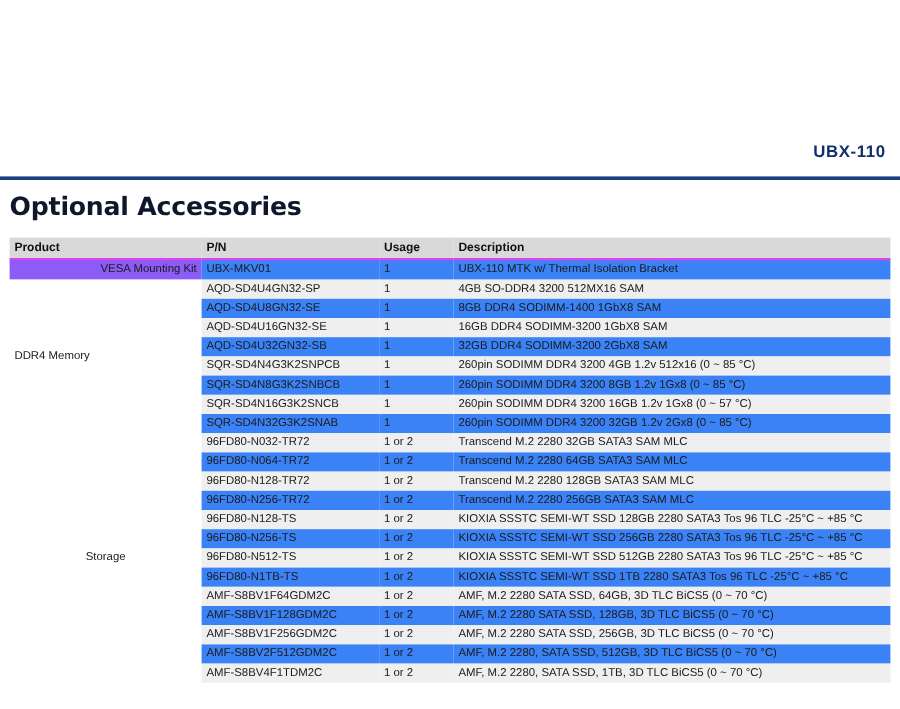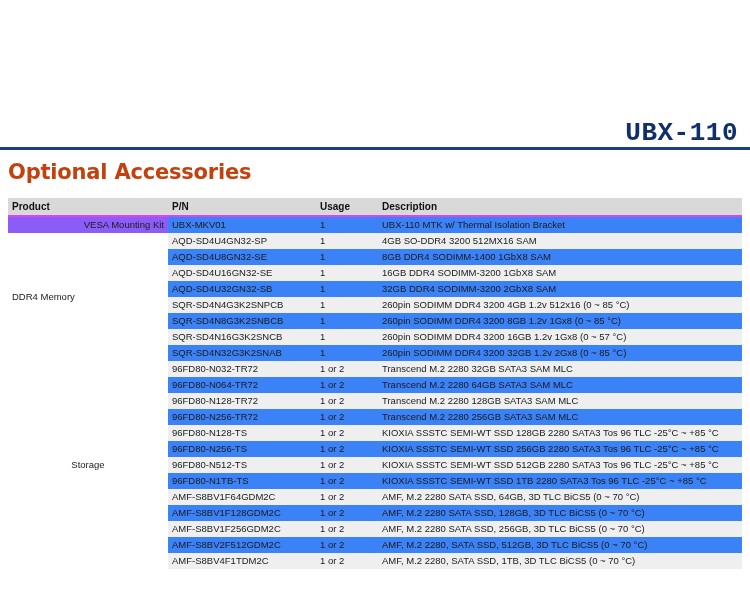--- a/index.html
+++ b/index.html
@@ -15,41 +15,41 @@
     position: relative;
     width: 750px;
     height: 591px;
     overflow: hidden;
     background: #ffffff;
   }
   .model-label {
     position: absolute;
     top: 118px;
     right: 12px;
-    font-size: 26px;
+    font-size: 14px;
     font-weight: bold;
     color: #10306b;
     letter-spacing: 0.5px;
-    font-family: Liberation Mono, monospace;
+    font-family: Liberation Sans, sans-serif;
   }
   .top-rule {
     position: absolute;
     top: 147px;
     left: 0;
     width: 750px;
     height: 3px;
     background: #1b3f7d;
   }
   .section-title {
     position: absolute;
     top: 160px;
     left: 8px;
     font-size: 21px;
     font-weight: bold;
-    color: #c2410c;
+    color: #0f172a;
     font-family: "DejaVu Sans", sans-serif;
     letter-spacing: -0.2px;
   }
   table.acc {
     position: absolute;
     top: 198px;
     left: 8px;
     width: 734px;
     border-collapse: collapse;
     font-size: 9.5px;

